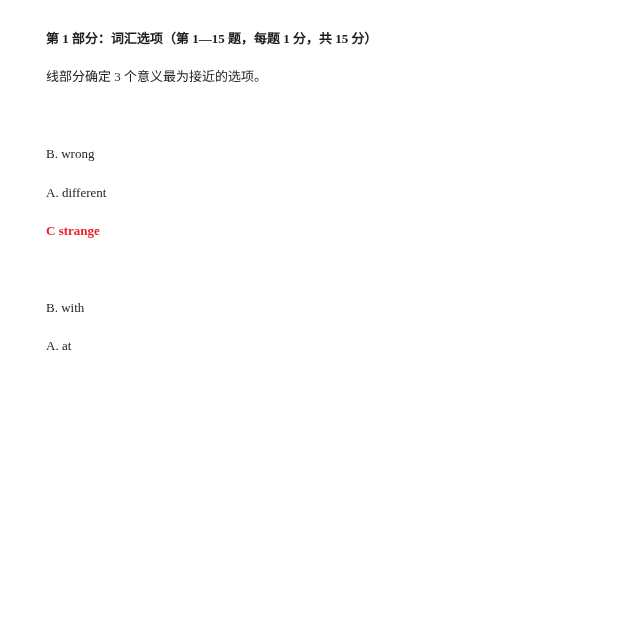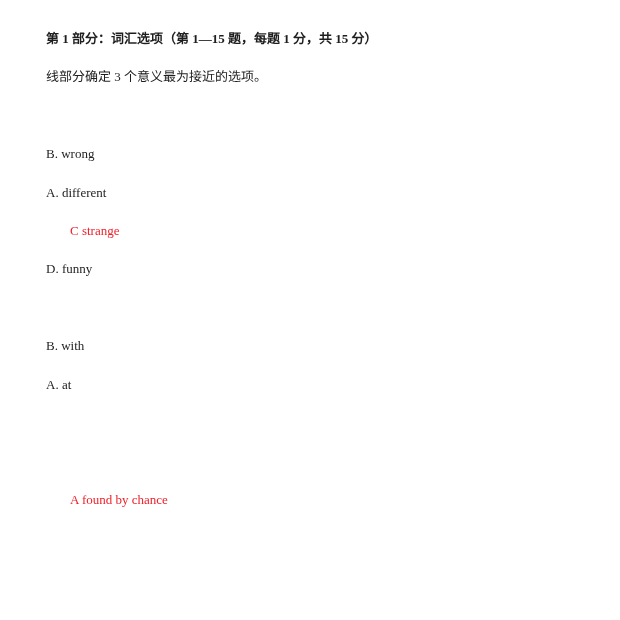--- a/index.html
+++ b/index.html
@@ -27,49 +27,46 @@
     overflow: hidden;
   }
   .title {
     font-weight: bold;
   }
   .indent {
     padding-left: 84px;
   }
   .ans {
     color: #f0202a;
-    font-weight: normal;
-    margin-left: 24px;
+    font-weight: bold;
   }
 </style>
 </head>
 <body>
 
 <div class="page">
 
   <div class="line title">第 1 部分：词汇选项（第 1—15 题，每题 1 分，共 15 分）</div>
 
 
   <div class="line">线部分确定 3 个意义最为接近的选项。</div>
 
   <div class="line">
     
   </div>
   <div class="line">B. wrong</div>
   <div class="line">A. different</div>
   <div class="line ans">C strange</div>
-  <div class="line">D. funny</div>
 
   <div class="line">
     
   </div>
   <div class="line">B. with</div>
   <div class="line">A. at</div>
   <div class="line ans">
     
   </div>
 
   <div class="line">
     
   </div>
-  <div class="line ans">A found by chance</div>
 
 </div>
 
 </body></html>

